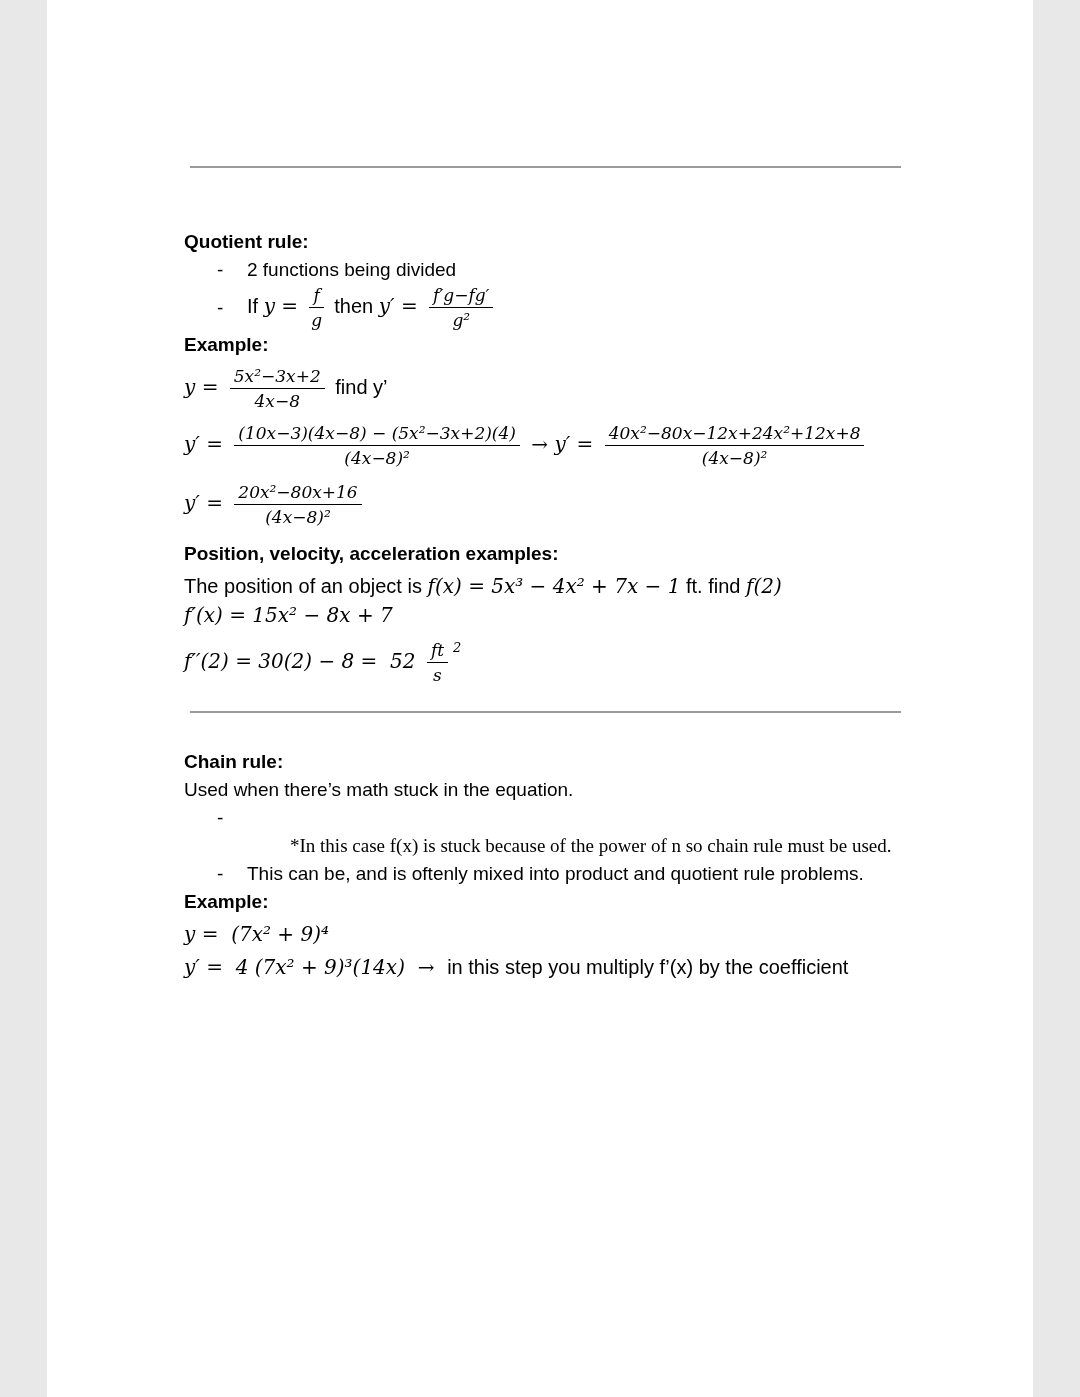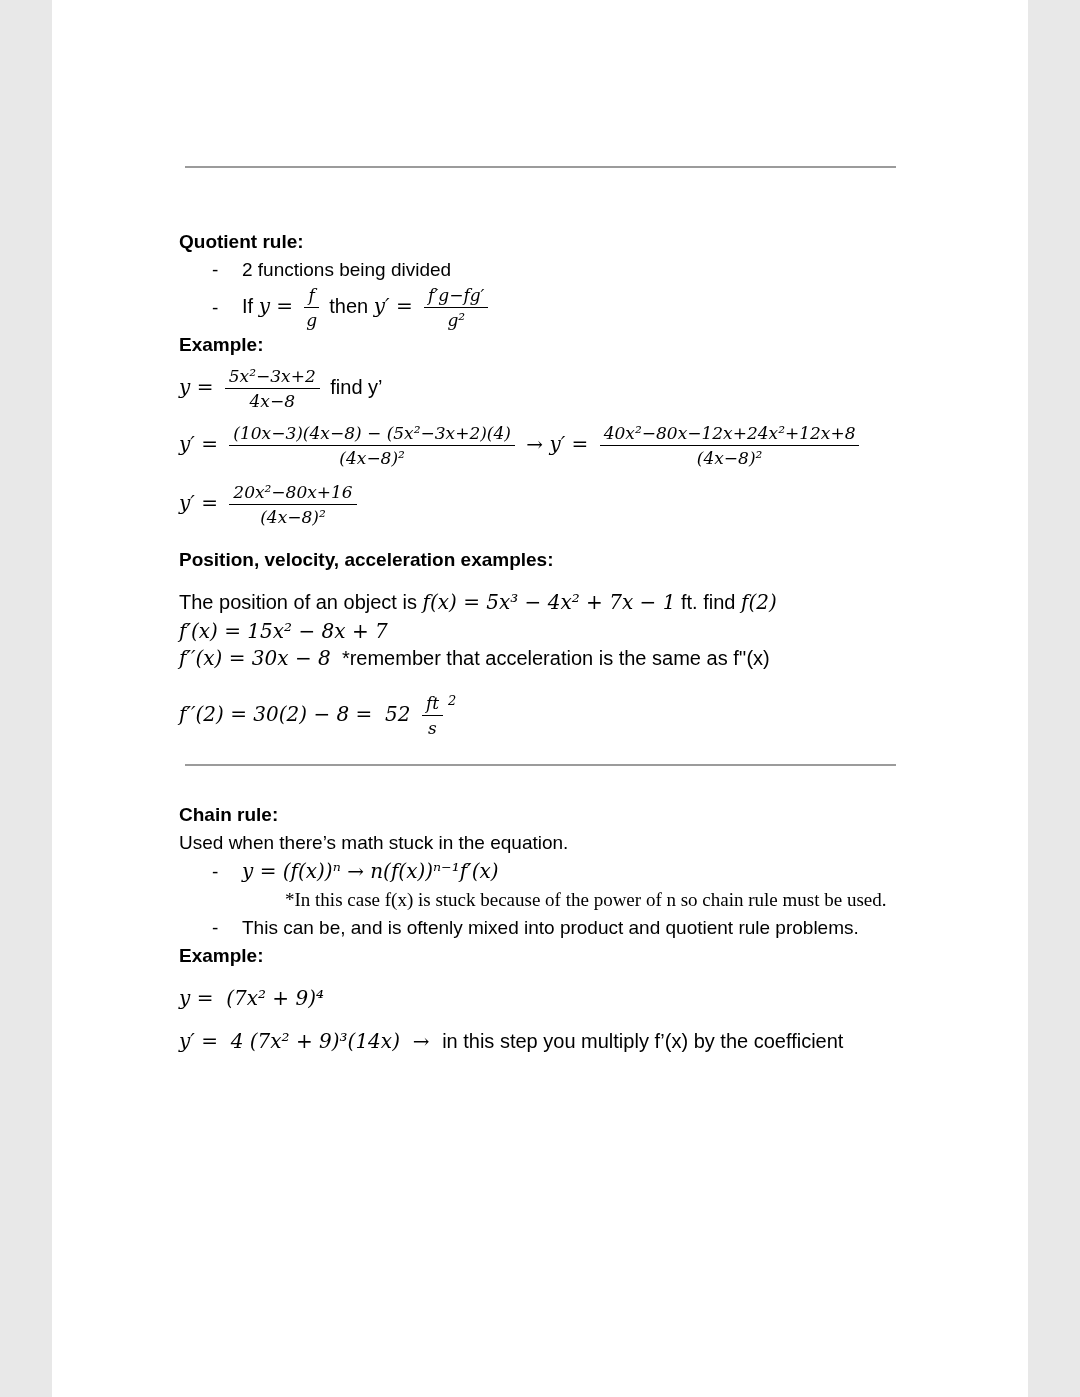--- a/index.html
+++ b/index.html
@@ -5,40 +5,41 @@
   html,body{margin:0;padding:0;background:#e8e8e8;}
   .page{
     position:relative;
     width:976px;height:1397px;
     margin:0 auto;
     background:var(--bg,#ffffff);
     color:var(--text,#000000);
     font-family:"Liberation Sans",sans-serif;
     font-size:19px;line-height:26px;
     overflow:hidden;
+    padding-left:10px;
   }
   .rule{border:none;height:2px;background:var(--rule-color,#9b9b9b);margin-left:133px;margin-right:132px;}
   .rule1{margin-top:166px;}
   .rule2{margin-top:24px;}
   .content{padding:0 110px 0 127px;}
   .h{font-weight:bold;font-size:19px;line-height:26px;}
   .bullet{display:flex;align-items:center;padding-left:33px;}
   .dash{width:30px;flex:none;}
   .note{padding-left:106px;font-family:Liberation Serif, serif;}
   .line{white-space:pre-wrap;}
   .t{font-family:"Liberation Sans",sans-serif;font-style:normal;font-size:20px;}
   .m{font-family:"DejaVu Serif",serif;font-style:italic;font-size:20px;}
   .frac{display:inline-block;vertical-align:middle;text-align:center;
         font-family:"DejaVu Serif",serif;font-style:italic;
         font-size:17px;line-height:20px;margin:2px 5px;}
   .frac .num{display:block;padding:0 4px 2px;border-bottom:1.5px solid #000;}
   .frac .den{display:block;padding-top:2px;}
   .supx{font-family:"DejaVu Serif",serif;font-style:italic;font-size:13px;vertical-align:16px;}
-  .mt0{margin-top:0}.mt2{margin-top:2px}.mt4{margin-top:16px}.mt6{margin-top:6px}
-  .mt8{margin-top:8px}.mt10{margin-top:10px}.mt24{margin-top:18px}
+  .mt0{margin-top:0}.mt2{margin-top:2px}.mt4{margin-top:6px}.mt6{margin-top:6px}
+  .mt8{margin-top:8px}.mt10{margin-top:10px}.mt24{margin-top:12px}
   .mt36{margin-top:36px}.mt61{margin-top:61px}
 </style>
 </head>
 <body>
 
 <div class="page">
 
   <hr class="rule rule1">
 
   <div class="content">
@@ -58,36 +59,34 @@
     <div class="h mt0">Example:</div>
 
     <div class="line mt6"><span class="m">y = </span><span class="frac"><span class="num">5x²−3x+2</span><span class="den">4x−8</span></span><span class="t"> find y’</span></div>
     <div class="line mt8"><span class="m">y′ = </span><span class="frac"><span class="num">(10x−3)(4x−8) − (5x²−3x+2)(4)</span><span class="den">(4x−8)²</span></span><span class="m"> → y′ = </span><span class="frac"><span class="num">40x²−80x−12x+24x²+12x+8</span><span class="den">(4x−8)²</span></span></div>
     <div class="line mt10"><span class="m">y′ = </span><span class="frac"><span class="num">20x²−80x+16</span><span class="den">(4x−8)²</span></span></div>
 
     <div class="h mt24">Position, velocity, acceleration examples:</div>
 
     <div class="line mt4"><span class="t">The position of an object is </span><span class="m">f(x) = 5x³ − 4x² + 7x − 1</span><span class="t"> ft. find </span><span class="m">f(2)</span></div>
     <div class="line mt2"><span class="m">f′(x) = 15x² − 8x + 7</span></div>
-    <div class="line mt0"><span class="m">f′′(x) = 30x − 8</span><span class="t">  *remember that acceleration is the same as f''(x)</span></div>
     <div class="line mt4"><span class="m">f′′(2) = 30(2) − 8 =  52 </span><span class="frac"><span class="num">ft</span><span class="den">s</span></span><span class="supx">2</span></div>
 
   </div>
 
   <hr class="rule rule2">
 
   <div class="content">
 
     <div class="h mt36">Chain rule:</div>
 
     <div class="mt2">Used when there’s math stuck in the equation.</div>
 
     <div class="bullet mt2">
       <span class="dash">-</span>
-      <span class="line"><span class="m">y = (f(x))ⁿ → n(f(x))ⁿ⁻¹f′(x)</span></span>
     </div>
 
     <div class="note mt2">*In this case f(x) is stuck because of the power of n so chain rule must be used.</div>
 
     <div class="bullet mt2">
       <span class="dash">-</span>
       <span class="line">This can be, and is oftenly mixed into product and quotient rule problems.</span>
     </div>
 
     <div class="h mt2">Example:</div>

